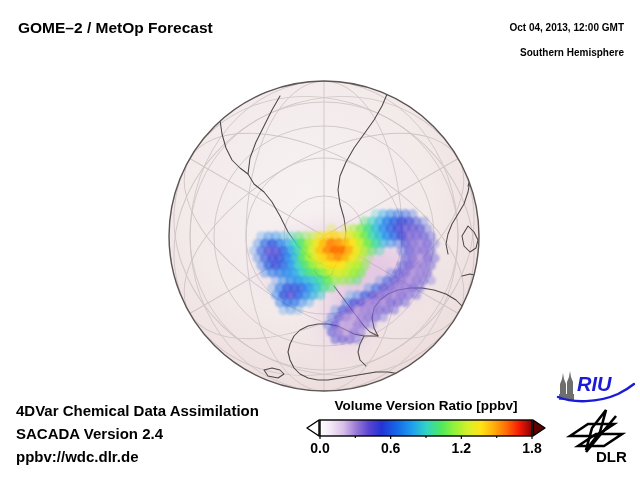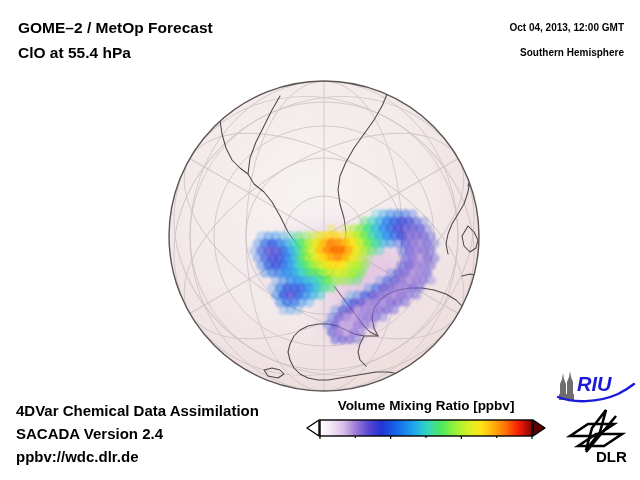--- a/index.html
+++ b/index.html
@@ -112,21 +112,20 @@
     height: 58px;
   }
 </style>
 </head>
 <body>
 
 <div id="page">
 
   <div class="hdr-left">
     <div>GOME–2 / MetOp Forecast</div>
-    <div>ClO at 55.4 hPa</div>
   </div>
 
   <div class="hdr-right">
     <div>Oct 04, 2013, 12:00 GMT</div>
     <div>Southern Hemisphere</div>
   </div>
 
   <div id="globe-wrap">
     <svg id="globe-svg" viewBox="0 0 312 312" xmlns="http://www.w3.org/2000/svg">
       <defs>
@@ -504,21 +503,21 @@
     </svg>
   </div>
 
   <div class="foot-left">
     <div>4DVar Chemical Data Assimilation</div>
     <div>SACADA Version 2.4</div>
     <div>ppbv://wdc.dlr.de</div>
   </div>
 
   <div id="cbar-block">
-    <div id="cbar-title">Volume Mixing Ratio [ppbv]</div>
+    <div id="cbar-title">Volume Version Ratio [ppbv]</div>
 
     <svg id="cbar-svg" width="240" height="22" viewBox="0 0 240 22" xmlns="http://www.w3.org/2000/svg">
       <defs>
         <linearGradient id="cbarGrad" x1="0" y1="0" x2="1" y2="0">
             <stop offset="0%" stop-color="#ffffff"></stop>
             <stop offset="5%" stop-color="#f3e9f6"></stop>
             <stop offset="11%" stop-color="#d9bfe8"></stop>
             <stop offset="17%" stop-color="#9a7ad8"></stop>
             <stop offset="23%" stop-color="#5a46d2"></stop>
             <stop offset="28.999999999999996%" stop-color="#2433d6"></stop>
@@ -546,20 +545,26 @@
           <line x1="14" x2="14" y1="19" y2="22"></line>
           <line x1="49.33333333333333" x2="49.33333333333333" y1="19" y2="21"></line>
           <line x1="84.66666666666666" x2="84.66666666666666" y1="19" y2="22"></line>
           <line x1="119.99999999999999" x2="119.99999999999999" y1="19" y2="21"></line>
           <line x1="155.33333333333331" x2="155.33333333333331" y1="19" y2="22"></line>
           <line x1="190.66666666666666" x2="190.66666666666666" y1="19" y2="21"></line>
           <line x1="226" x2="226" y1="19" y2="22"></line>
         </g>
     </svg>
 
+    <div id="cbar-ticklabels">
+        <span style="left: 14px;">0.0</span>
+        <span style="left: 84.6667px;">0.6</span>
+        <span style="left: 155.333px;">1.2</span>
+        <span style="left: 226px;">1.8</span>
+      </div>
   </div>
 
   <svg id="riu-logo" viewBox="0 0 80 34" xmlns="http://www.w3.org/2000/svg">
 
     <g fill="#6e6e6e">
       <path d="M4,30 L4,14 L6,9 L7,3 L8,9 L10,14 L10,30 Z"></path>
       <path d="M11,30 L11,12 L13,7 L14,1 L15,7 L17,12 L17,30 Z"></path>
       <rect x="3" y="24" width="15" height="6"></rect>
     </g>
 

